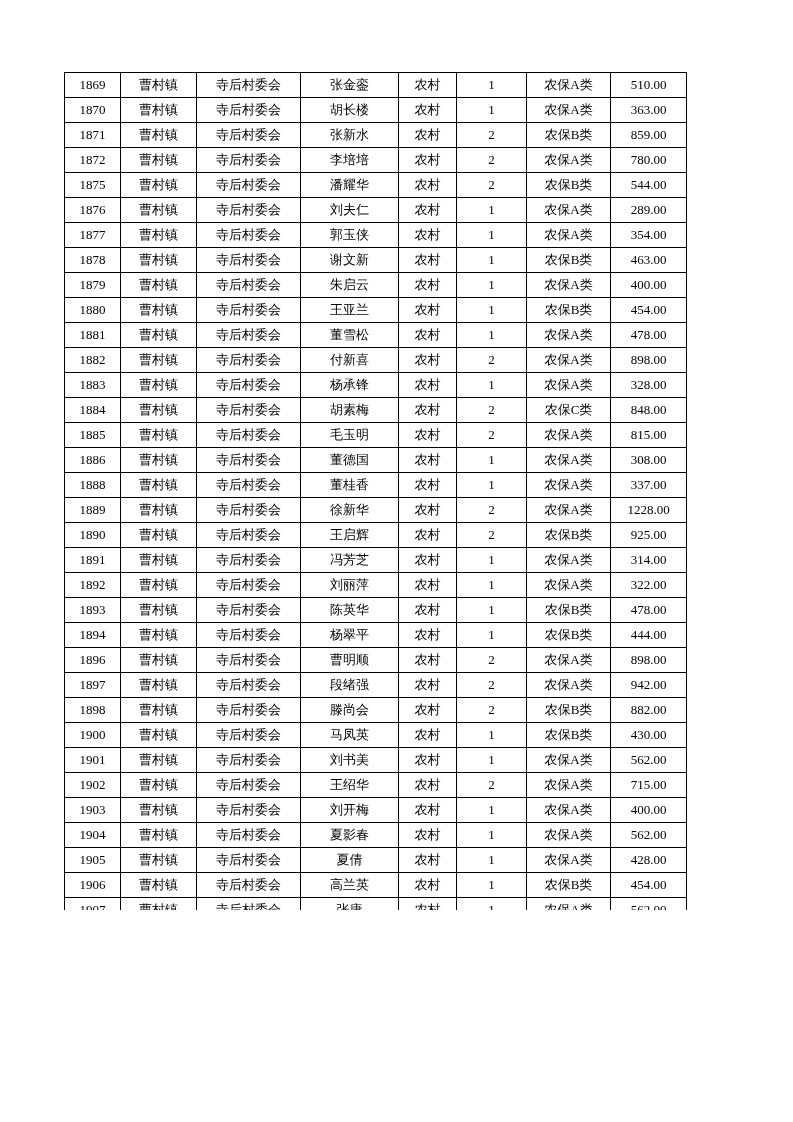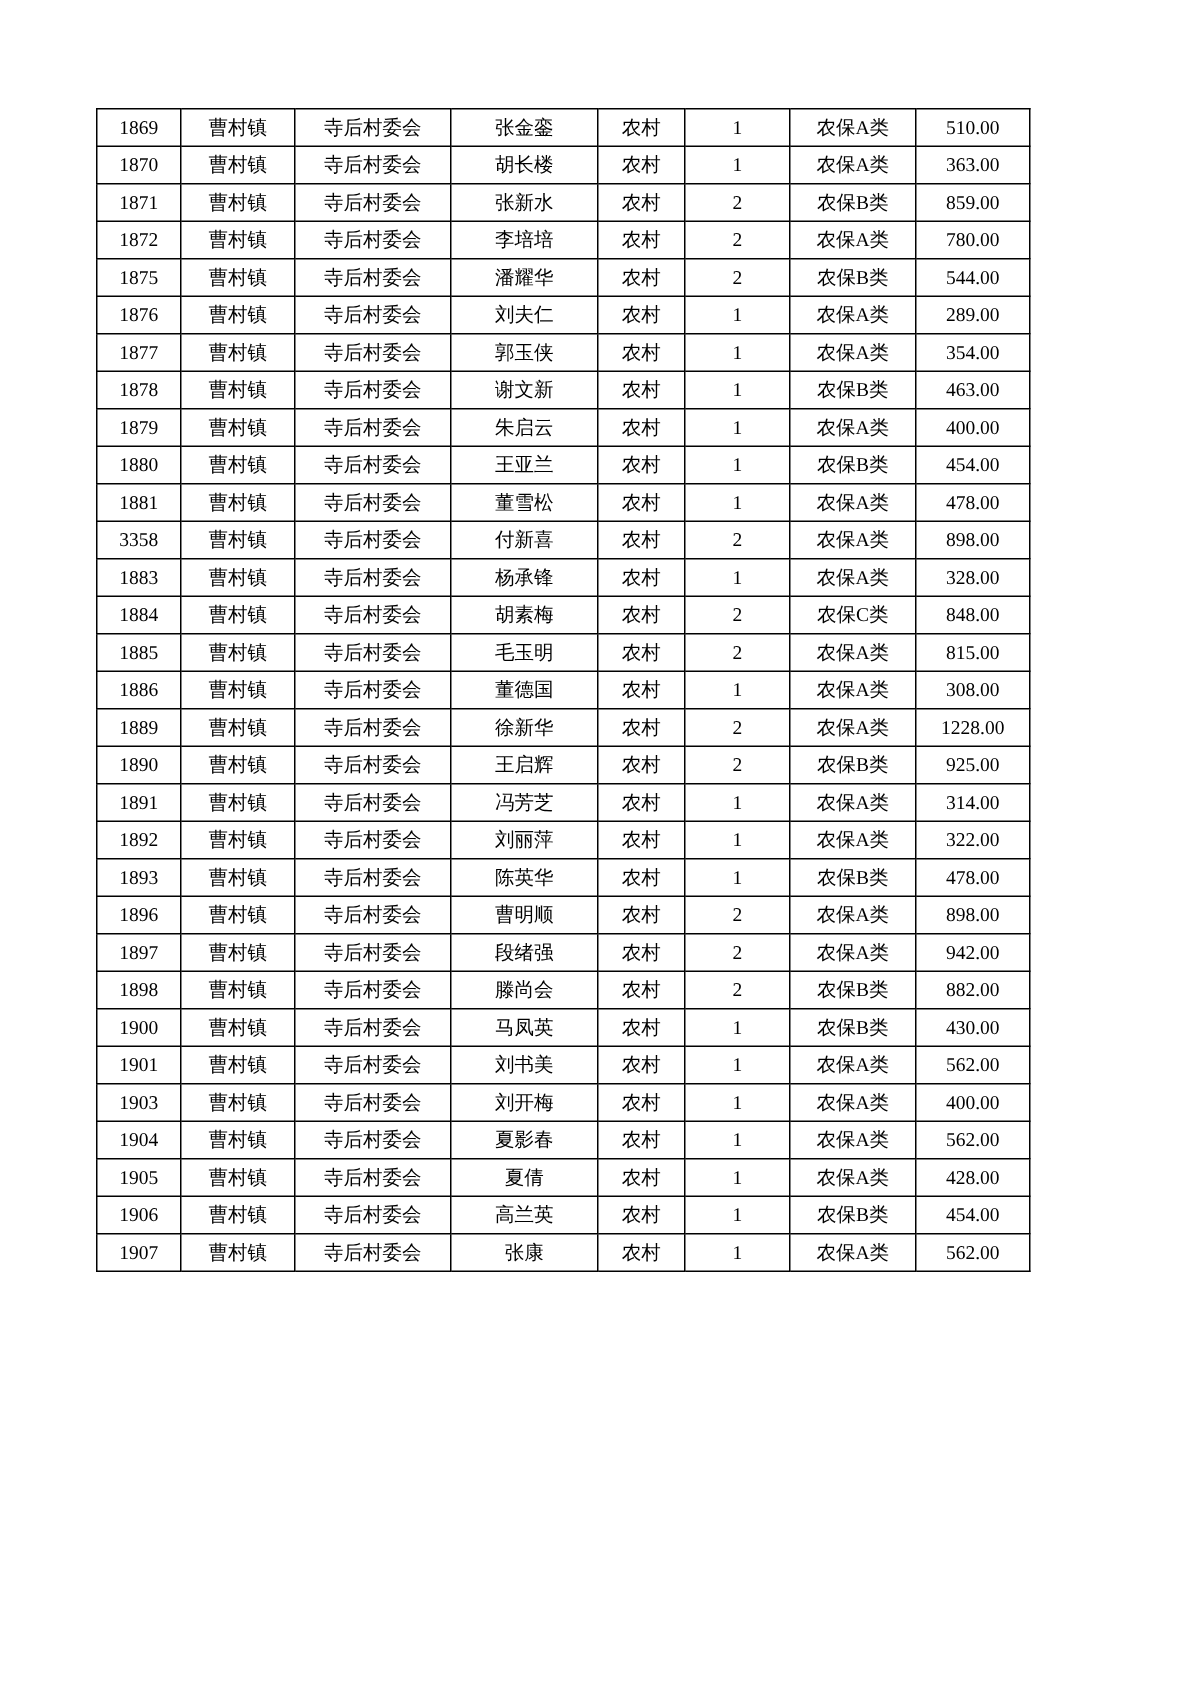--- a/index.html
+++ b/index.html
@@ -169,21 +169,21 @@
           <td class="col-serial">1881</td>
           <td class="col-town">曹村镇</td>
           <td class="col-village">寺后村委会</td>
           <td class="col-person">董雪松</td>
           <td class="col-area">农村</td>
           <td class="col-count">1</td>
           <td class="col-category">农保A类</td>
           <td class="col-amount">478.00</td>
         </tr>
         <tr>
-          <td class="col-serial">3358</td>
+          <td class="col-serial">1882</td>
           <td class="col-town">曹村镇</td>
           <td class="col-village">寺后村委会</td>
           <td class="col-person">付新喜</td>
           <td class="col-area">农村</td>
           <td class="col-count">2</td>
           <td class="col-category">农保A类</td>
           <td class="col-amount">898.00</td>
         </tr>
         <tr>
           <td class="col-serial">1883</td>
@@ -219,20 +219,30 @@
           <td class="col-serial">1886</td>
           <td class="col-town">曹村镇</td>
           <td class="col-village">寺后村委会</td>
           <td class="col-person">董德国</td>
           <td class="col-area">农村</td>
           <td class="col-count">1</td>
           <td class="col-category">农保A类</td>
           <td class="col-amount">308.00</td>
         </tr>
         <tr>
+          <td class="col-serial">1888</td>
+          <td class="col-town">曹村镇</td>
+          <td class="col-village">寺后村委会</td>
+          <td class="col-person">董桂香</td>
+          <td class="col-area">农村</td>
+          <td class="col-count">1</td>
+          <td class="col-category">农保A类</td>
+          <td class="col-amount">337.00</td>
+        </tr>
+        <tr>
           <td class="col-serial">1889</td>
           <td class="col-town">曹村镇</td>
           <td class="col-village">寺后村委会</td>
           <td class="col-person">徐新华</td>
           <td class="col-area">农村</td>
           <td class="col-count">2</td>
           <td class="col-category">农保A类</td>
           <td class="col-amount">1228.00</td>
         </tr>
         <tr>
@@ -269,20 +279,30 @@
           <td class="col-serial">1893</td>
           <td class="col-town">曹村镇</td>
           <td class="col-village">寺后村委会</td>
           <td class="col-person">陈英华</td>
           <td class="col-area">农村</td>
           <td class="col-count">1</td>
           <td class="col-category">农保B类</td>
           <td class="col-amount">478.00</td>
         </tr>
         <tr>
+          <td class="col-serial">1894</td>
+          <td class="col-town">曹村镇</td>
+          <td class="col-village">寺后村委会</td>
+          <td class="col-person">杨翠平</td>
+          <td class="col-area">农村</td>
+          <td class="col-count">1</td>
+          <td class="col-category">农保B类</td>
+          <td class="col-amount">444.00</td>
+        </tr>
+        <tr>
           <td class="col-serial">1896</td>
           <td class="col-town">曹村镇</td>
           <td class="col-village">寺后村委会</td>
           <td class="col-person">曹明顺</td>
           <td class="col-area">农村</td>
           <td class="col-count">2</td>
           <td class="col-category">农保A类</td>
           <td class="col-amount">898.00</td>
         </tr>
         <tr>
@@ -317,20 +337,30 @@
         </tr>
         <tr>
           <td class="col-serial">1901</td>
           <td class="col-town">曹村镇</td>
           <td class="col-village">寺后村委会</td>
           <td class="col-person">刘书美</td>
           <td class="col-area">农村</td>
           <td class="col-count">1</td>
           <td class="col-category">农保A类</td>
           <td class="col-amount">562.00</td>
+        </tr>
+        <tr>
+          <td class="col-serial">1902</td>
+          <td class="col-town">曹村镇</td>
+          <td class="col-village">寺后村委会</td>
+          <td class="col-person">王绍华</td>
+          <td class="col-area">农村</td>
+          <td class="col-count">2</td>
+          <td class="col-category">农保A类</td>
+          <td class="col-amount">715.00</td>
         </tr>
         <tr>
           <td class="col-serial">1903</td>
           <td class="col-town">曹村镇</td>
           <td class="col-village">寺后村委会</td>
           <td class="col-person">刘开梅</td>
           <td class="col-area">农村</td>
           <td class="col-count">1</td>
           <td class="col-category">农保A类</td>
           <td class="col-amount">400.00</td>

